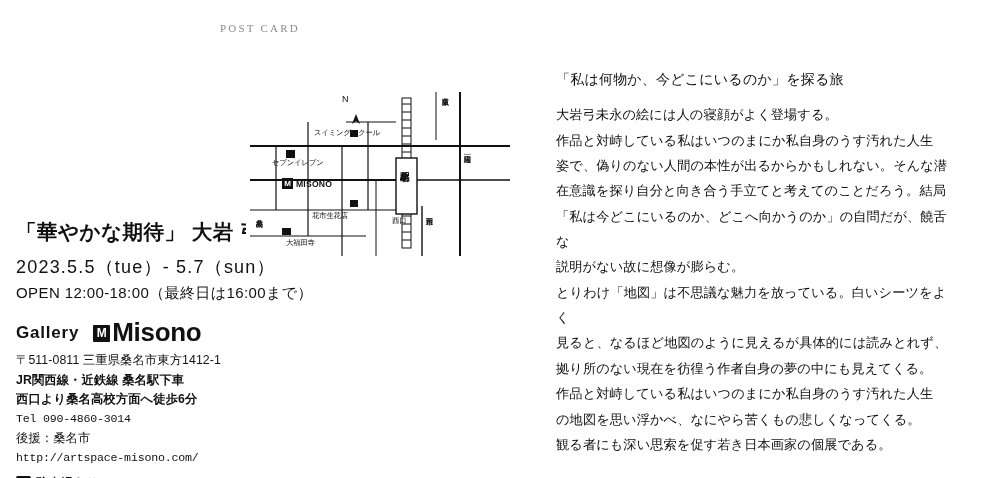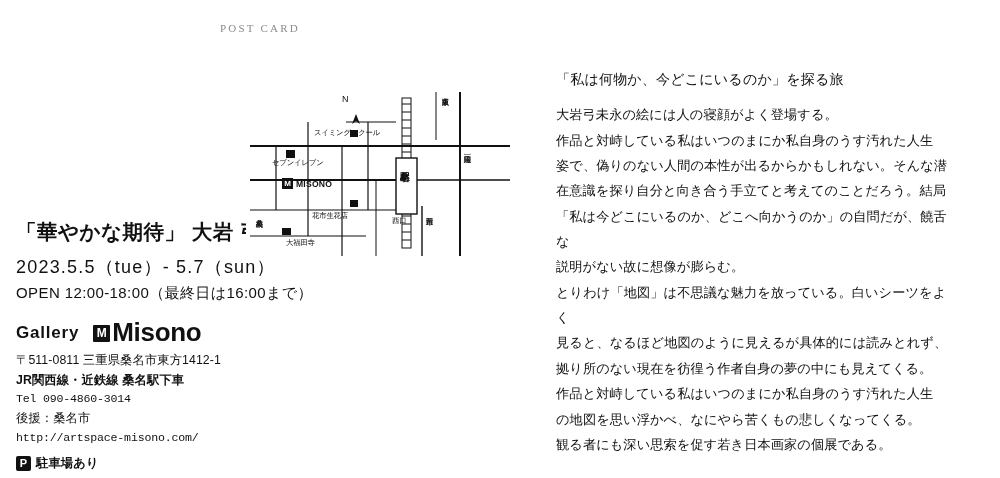--- a/index.html
+++ b/index.html
@@ -250,20 +250,21 @@
 
     <div class="gallery-logo">
       <span class="gallery-word">Gallery</span>
       <span class="misono-mark">M</span>
       <span class="misono-word">Misono</span>
     </div>
 
     <div class="addr">
       <div>〒511-0811 三重県桑名市東方1412-1</div>
       <div class="b">JR関西線・近鉄線 桑名駅下車</div>
+      <div class="b">西口より桑名高校方面へ徒歩6分</div>
       <div class="addr-mono">Tel 090-4860-3014</div>
       <div>後援：桑名市</div>
       <div class="addr-mono">http://artspace-misono.com/</div>
       <div class="parking">
         <span class="p-mark">P</span>
         <span>駐車場あり</span>
       </div>
     </div>
   </div>
 

